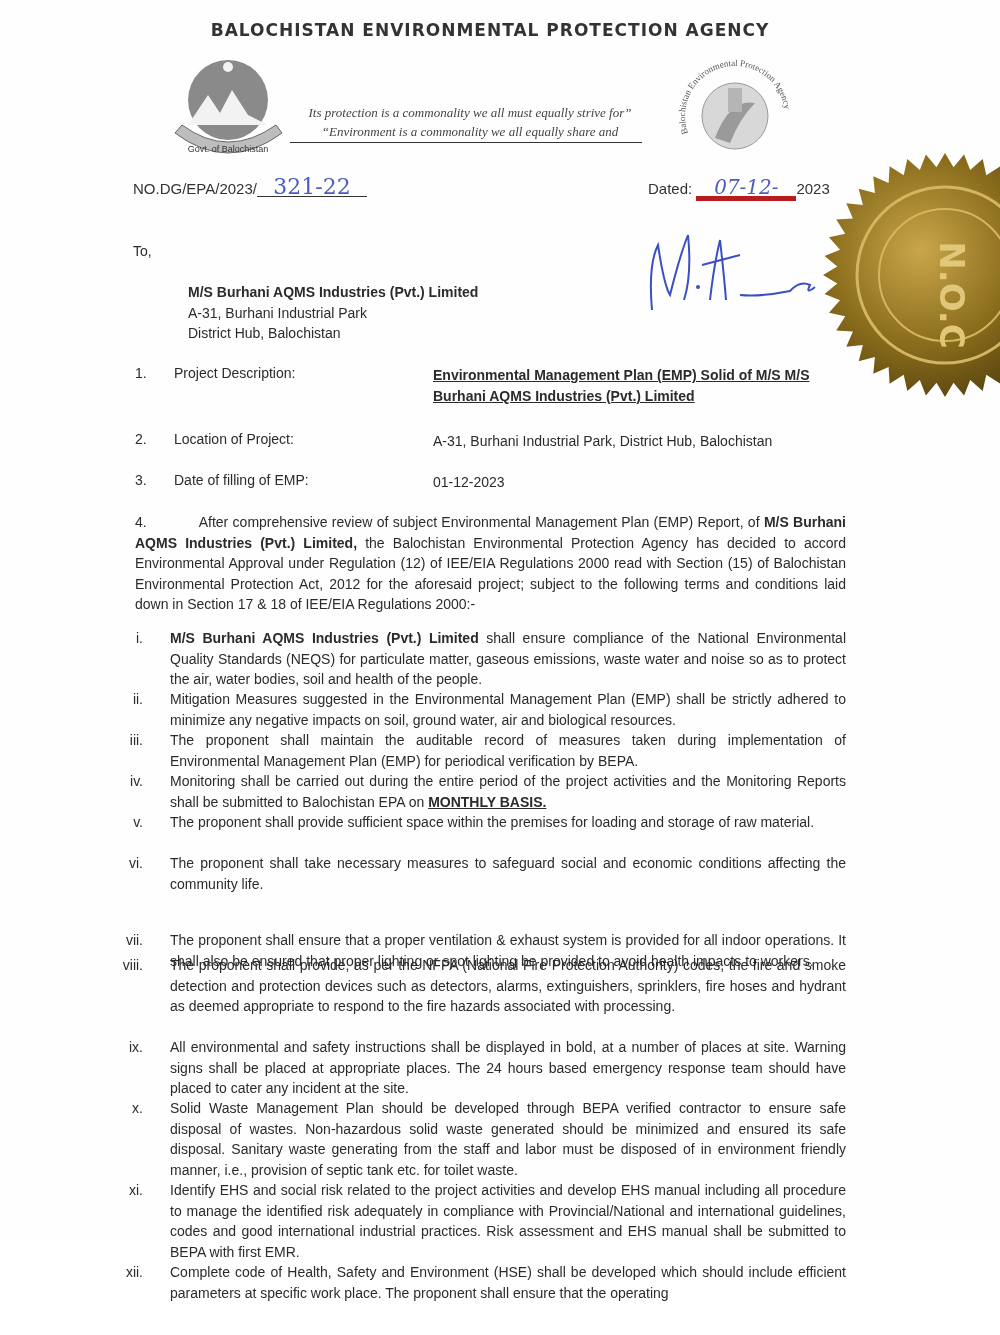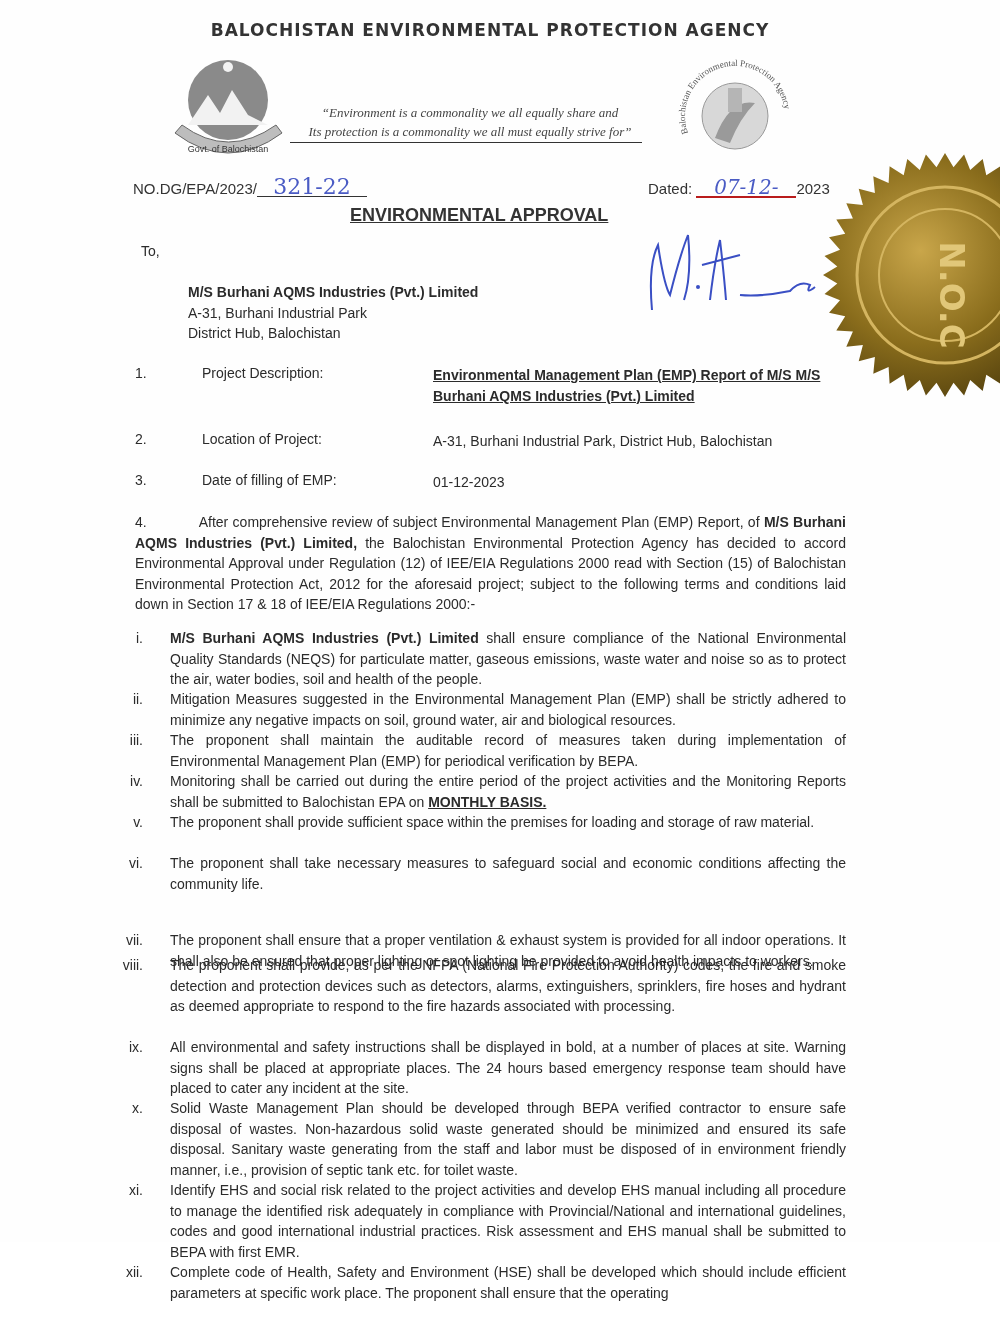--- a/index.html
+++ b/index.html
@@ -10,32 +10,32 @@
             font-family: "DejaVu Sans", sans-serif; font-weight: bold; font-size: 17px; letter-spacing: 1px; color: #333; }
   .logo-left { position: absolute; left: 170px; top: 55px; width: 120px; height: 110px; }
   .logo-right { position: absolute; left: 670px; top: 58px; width: 130px; height: 115px; }
   .motto { position: absolute; left: 290px; top: 103px; width: 360px; text-align: center;
            font-family: "Liberation Serif", serif; font-style: italic; font-size: 13px; color: #444; line-height: 19px; }
   .motto-line { position: absolute; left: 290px; top: 142px; width: 352px; height: 1px; background: #333; }
   .refno { position: absolute; left: 133px; top: 178px; font-size: 15px; color: #333; }
   .refno .hand { display: inline-block; min-width: 110px; border-bottom: 1px solid #333;
                  color: #4a5bc4; font-family: "DejaVu Serif", serif; font-size: 22px; text-align: center; line-height: 18px; }
   .dated { position: absolute; left: 648px; top: 178px; font-size: 15px; color: #333; }
-  .dated .hand { display: inline-block; min-width: 100px; border-bottom: 2px solid #b91c1c;
+  .dated .hand { display: inline-block; min-width: 100px; border-bottom: 5px solid #b91c1c;
                  color: #4a5bc4; font-family: "DejaVu Serif", serif; font-style: italic; font-size: 20px; text-align: center; line-height: 18px; }
   .title { position: absolute; left: 350px; top: 205px; font-size: 18px; font-weight: bold;
            text-decoration: underline; color: #333; }
-  .to { position: absolute; left: 133px; top: 243px; font-size: 14px; margin-left: 8px; }
+  .to { position: absolute; left: 133px; top: 243px; font-size: 14px; }
   .addr { position: absolute; left: 188px; top: 282px; font-size: 14px; line-height: 20.5px; }
   .addr .b { font-weight: bold; }
   .sig { position: absolute; left: 640px; top: 225px; width: 190px; height: 90px; }
   .seal { position: absolute; left: 815px; top: 150px; width: 185px; height: 250px; overflow: hidden; }
   .row { position: absolute; left: 135px; font-size: 14px; }
   .row .num { position: absolute; left: 0; }
-  .row .lbl { position: absolute; left: 67px; white-space: nowrap; text-align: right; }
+  .row .lbl { position: absolute; left: 39px; white-space: nowrap; text-align: right; }
   .row .val { position: absolute; left: 298px; width: 412px; line-height: 21px; }
   .row .val.u { font-weight: bold; text-decoration: underline; }
   .para { position: absolute; left: 135px; top: 512px; width: 711px; font-size: 14px; line-height: 20.5px; text-align: justify; }
   .para .indent { display: inline-block; width: 52px; }
   .cond { position: absolute; left: 110px; width: 736px; font-size: 14px; line-height: 20.5px; }
   .cond .rn { position: absolute; left: 0; width: 33px; text-align: right; }
   .cond .tx { margin-left: 60px; text-align: justify; display: block; }
   b.u { text-decoration: underline; }
 </style>
 </head>
@@ -47,42 +47,41 @@
 
   <svg class="logo-left" viewBox="0 0 120 110">
     <circle cx="58" cy="45" r="40" fill="#8a8a8a"></circle>
     <path d="M18 70 L38 40 L50 58 L62 35 L78 60 L98 70 Z" fill="#f2f2f2"></path>
     <circle cx="58" cy="12" r="5" fill="#f2f2f2"></circle>
     <path d="M5 78 Q58 118 112 78 L106 70 Q58 104 12 70 Z" fill="#bdbdbd" stroke="#666" stroke-width="1"></path>
     <text x="58" y="97" font-size="9" text-anchor="middle" fill="#333" font-family="Liberation Sans, sans-serif">Govt. of Balochistan</text>
   </svg>
 
   <div class="motto">
+    <div>Its protection is a commonality we all must equally strive for”</div>
     <div>“Environment is a commonality we all equally share and</div>
-    <div>Its protection is a commonality we all must equally strive for”</div>
   </div>
   <div class="motto-line"></div>
 
   <svg class="logo-right" viewBox="0 0 130 115">
     <circle cx="65" cy="58" r="33" fill="#d8d8d8" stroke="#999" stroke-width="1"></circle>
     <path d="M45 80 Q60 40 85 45 Q70 60 60 85 Z" fill="#9a9a9a"></path>
     <rect x="58" y="30" width="14" height="24" fill="#b5b5b5"></rect>
     <path id="arcpath" d="M18 75 A50 50 0 1 1 112 75" fill="none"></path>
     <text font-size="9" fill="#555" font-family="Liberation Serif, serif"><textPath href="#arcpath">Balochistan Environmental Protection Agency</textPath></text>
   </svg>
 
   <div class="refno">
     <span>NO.DG/EPA/2023/</span><span class="hand">321-22</span>
   </div>
   <div class="dated">
     <span>Dated:</span>
     <span class="hand">07-12-</span><span>2023</span>
   </div>
 
-  <div class="title">ENVIRONMENTAL APPROVAL</div>
 
   <svg class="sig" viewBox="0 0 190 90">
     <path d="M12 85 Q8 40 18 20 Q24 60 30 70 Q40 30 48 10 Q52 50 44 75" fill="none" stroke="#3a4fc4" stroke-width="2"></path>
     <path d="M70 75 Q74 40 80 15 Q84 50 86 75 M62 40 L100 30" fill="none" stroke="#3a4fc4" stroke-width="2"></path>
     <path d="M100 70 Q120 72 150 66 Q160 55 170 60 Q165 70 175 62" fill="none" stroke="#3a4fc4" stroke-width="2"></path>
     <circle cx="58" cy="62" r="2" fill="#3a4fc4"></circle>
   </svg>
 
   <div class="seal">
     <svg width="260" height="250" viewBox="0 0 260 250">
@@ -105,21 +104,21 @@
   <div class="to">To,</div>
   <div class="addr">
     <div class="b">M/S Burhani AQMS Industries (Pvt.) Limited</div>
     <div>A-31, Burhani Industrial Park</div>
     <div>District Hub, Balochistan</div>
   </div>
 
   <div class="row" style="top:365px">
     <span class="num">1.</span>
     <span class="lbl">Project Description:</span>
-    <span class="val u">Environmental Management Plan (EMP) Report of M/S M/S Burhani AQMS Industries (Pvt.) Limited</span>
+    <span class="val u">Environmental Management Plan (EMP) Solid of M/S M/S Burhani AQMS Industries (Pvt.) Limited</span>
   </div>
   <div class="row" style="top:431px">
     <span class="num">2.</span>
     <span class="lbl">Location of Project:</span>
     <span class="val" style="width:460px">A-31, Burhani Industrial Park, District Hub, Balochistan</span>
   </div>
   <div class="row" style="top:472px">
     <span class="num">3.</span>
     <span class="lbl">Date of filling of EMP:</span>
     <span class="val">01-12-2023</span>

